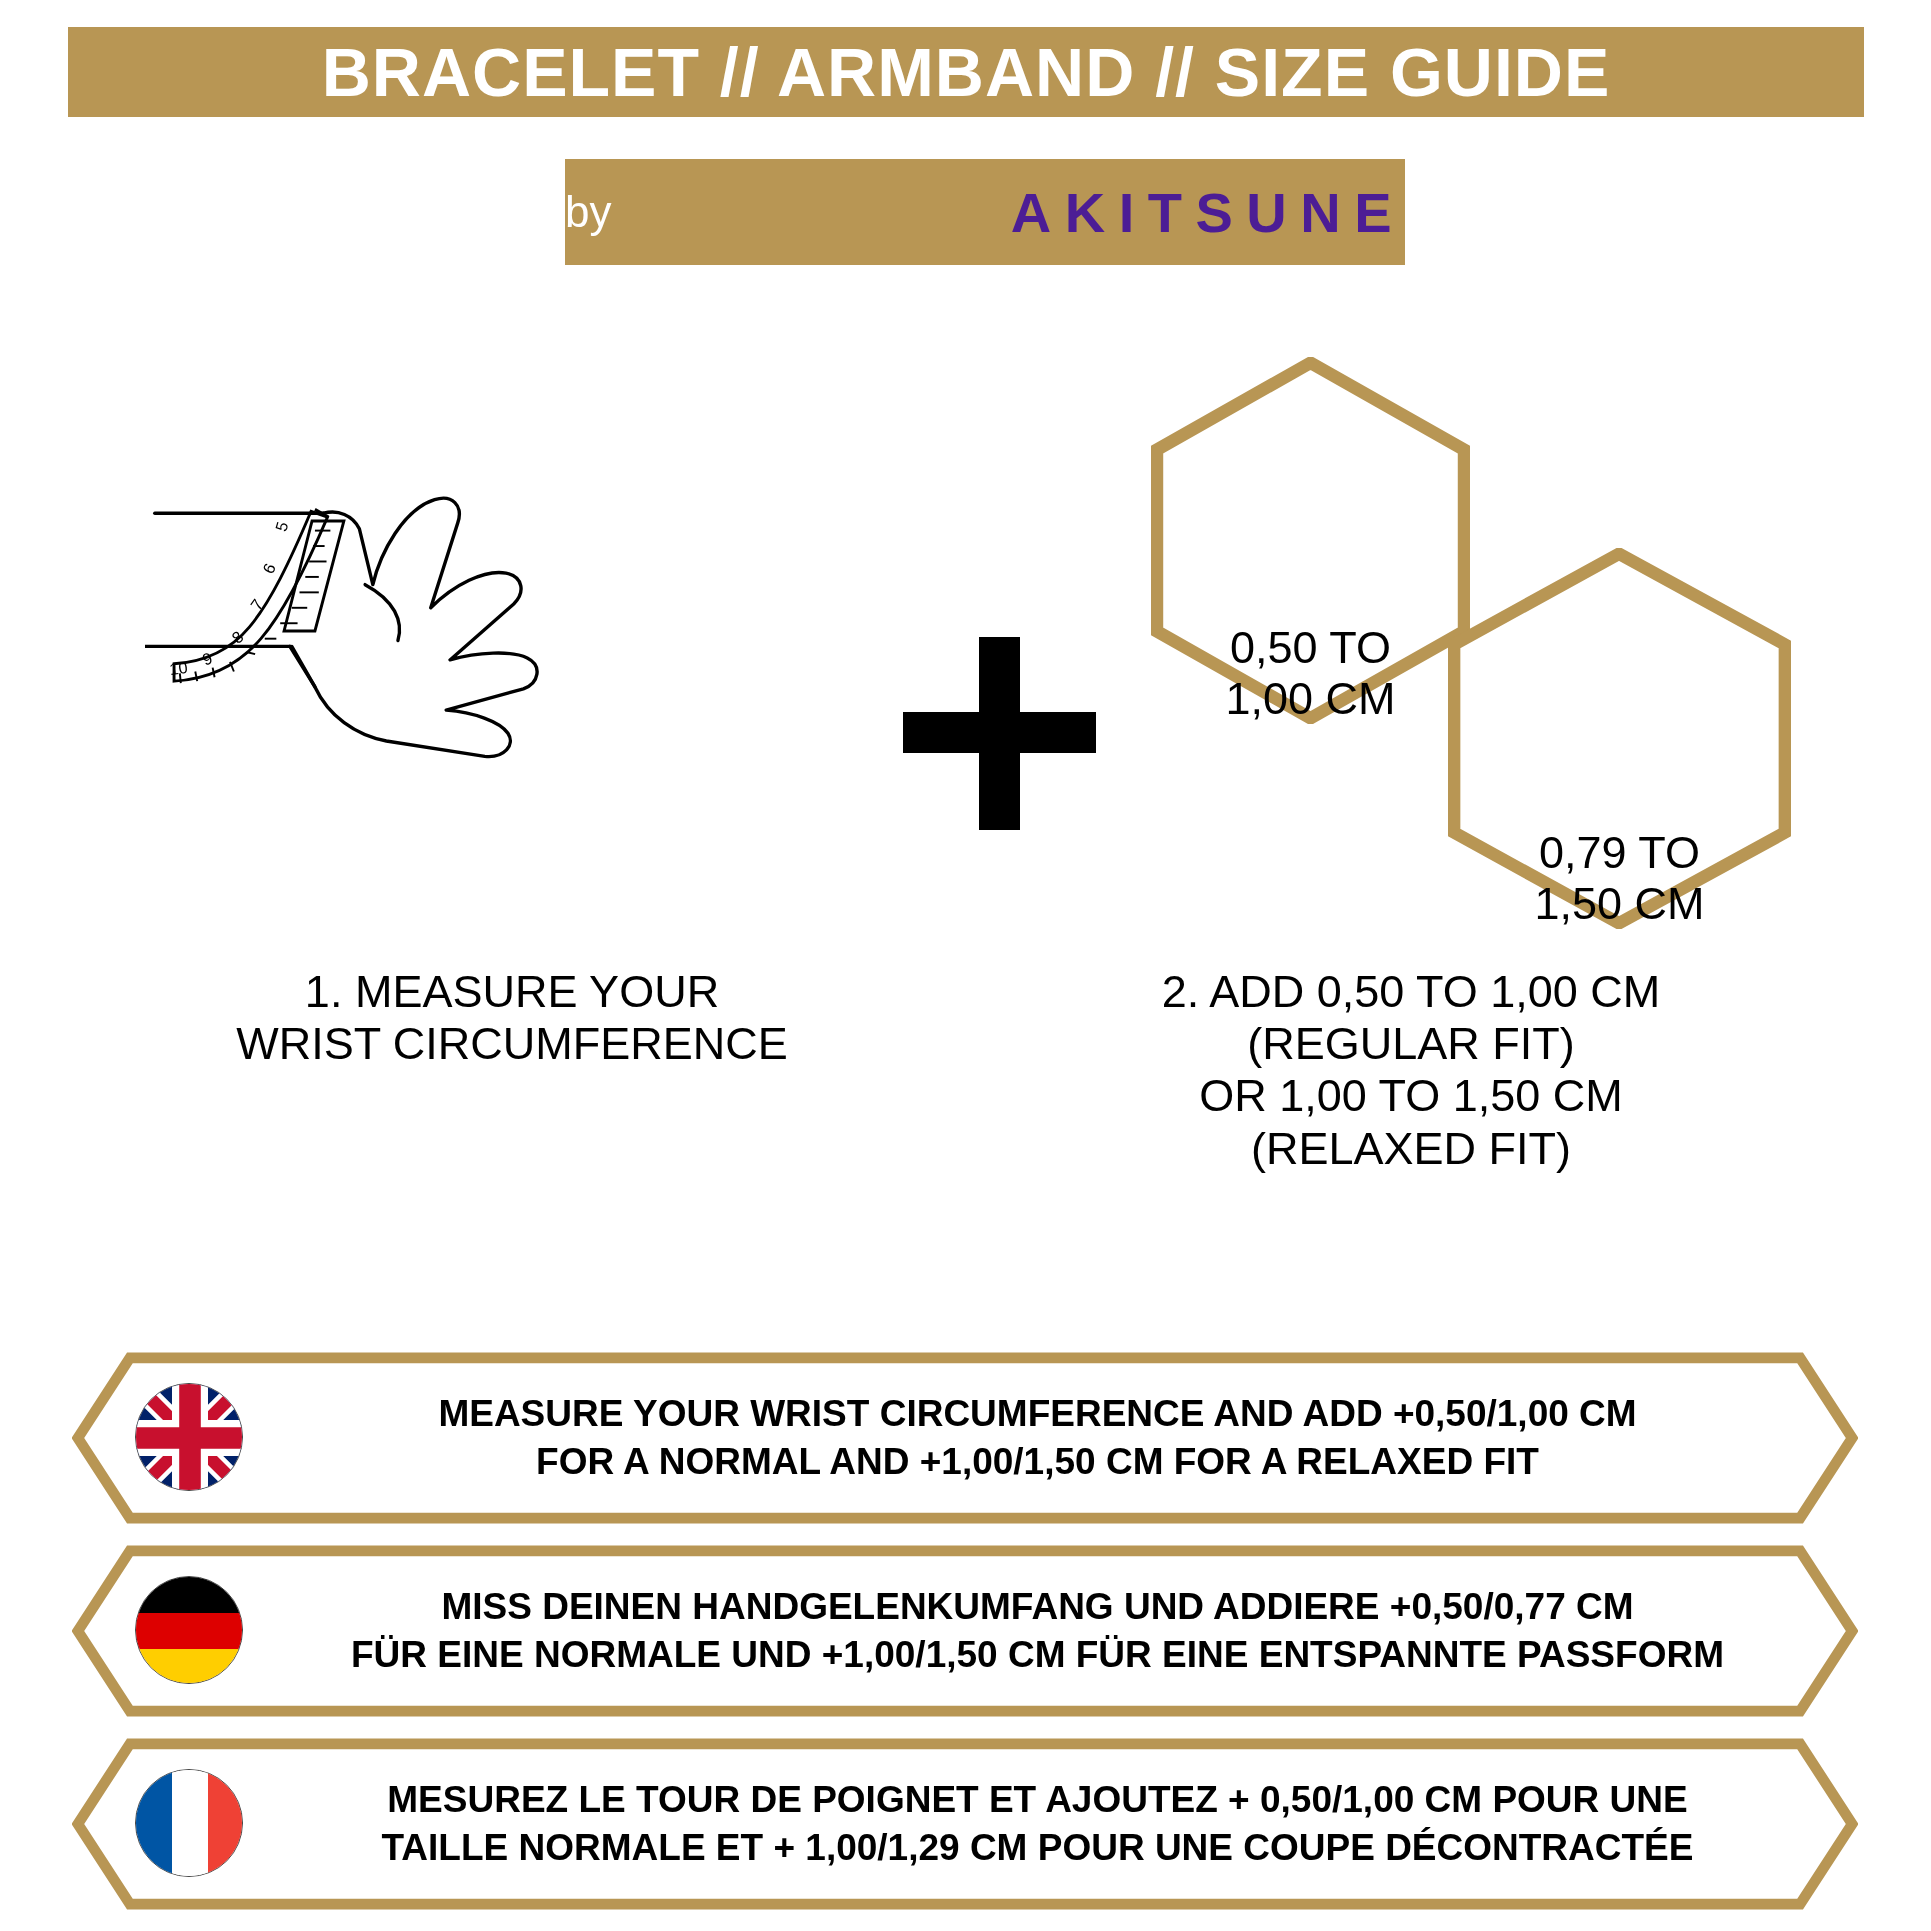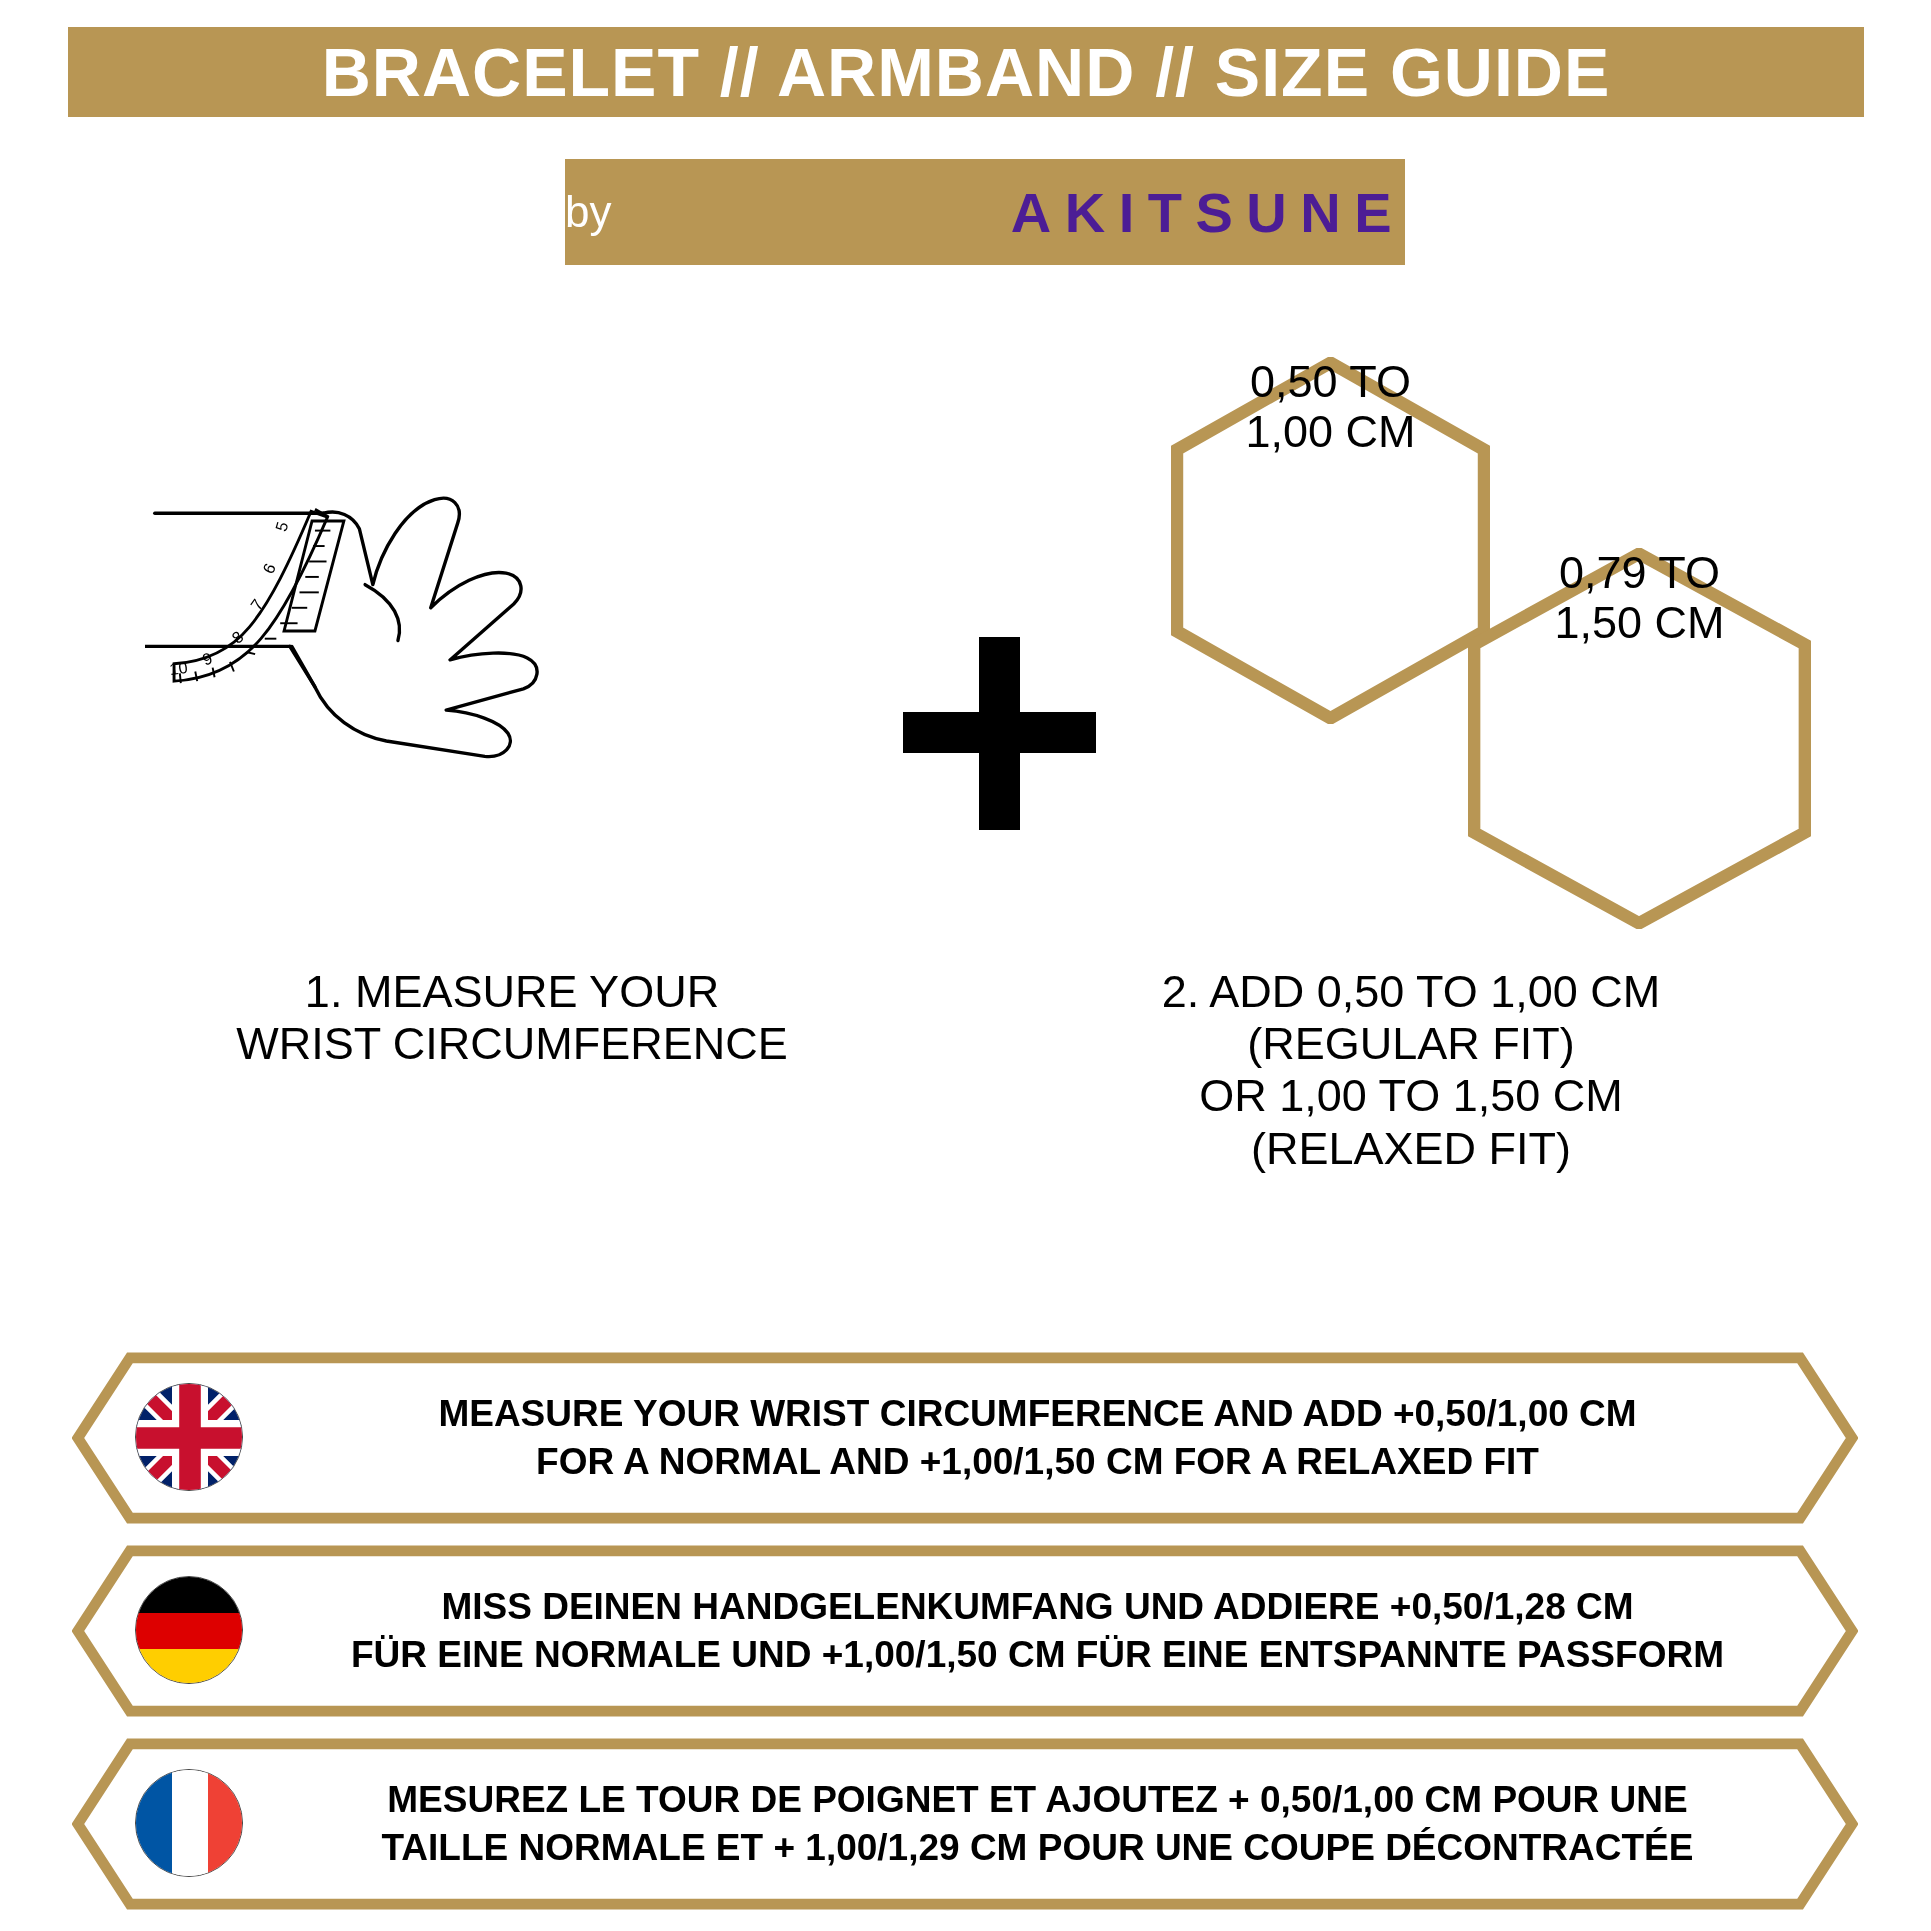--- a/index.html
+++ b/index.html
@@ -89,24 +89,23 @@
     left: 76px;
     top: 0;
     width: 41px;
     height: 193px;
     background: #000;
   }
 
   .hex {
     position: absolute;
     display: flex;
-    align-items: flex-start;
+    align-items: flex-end;
     justify-content: center;
     text-align: center;
-    margin-left: 20px;
   }
   .hex svg {
     position: absolute;
     left: 0;
     top: 0;
   }
   .hex .hex-label {
     position: relative;
     font-size: 45px;
     line-height: 1.12;
@@ -320,21 +319,21 @@
   <svg class="banner-shape" width="1786" height="172" viewBox="0 0 1850 178">
     <polygon points="60,6 1790,6 1844,89 1790,172 60,172 6,89" fill="none" stroke="#b89654" stroke-width="11"></polygon>
   </svg>
   <div class="flag">
     <svg width="108" height="108" viewBox="0 0 60 60">
       <rect width="60" height="20" y="0" fill="#000000"></rect>
       <rect width="60" height="20" y="20" fill="#DD0000"></rect>
       <rect width="60" height="20" y="40" fill="#FFCE00"></rect>
     </svg>
   </div>
-  <div class="banner-text">MISS DEINEN HANDGELENKUMFANG UND ADDIERE +0,50/1,28 CM
+  <div class="banner-text">MISS DEINEN HANDGELENKUMFANG UND ADDIERE +0,50/0,77 CM
 FÜR EINE NORMALE UND +1,00/1,50 CM FÜR EINE ENTSPANNTE PASSFORM</div>
 </div>
 
 <div class="banner banner-3">
   <svg class="banner-shape" width="1786" height="172" viewBox="0 0 1850 178">
     <polygon points="60,6 1790,6 1844,89 1790,172 60,172 6,89" fill="none" stroke="#b89654" stroke-width="11"></polygon>
   </svg>
   <div class="flag">
     <svg width="108" height="108" viewBox="0 0 60 60">
       <rect width="20" height="60" x="0" fill="#0055A4"></rect>

